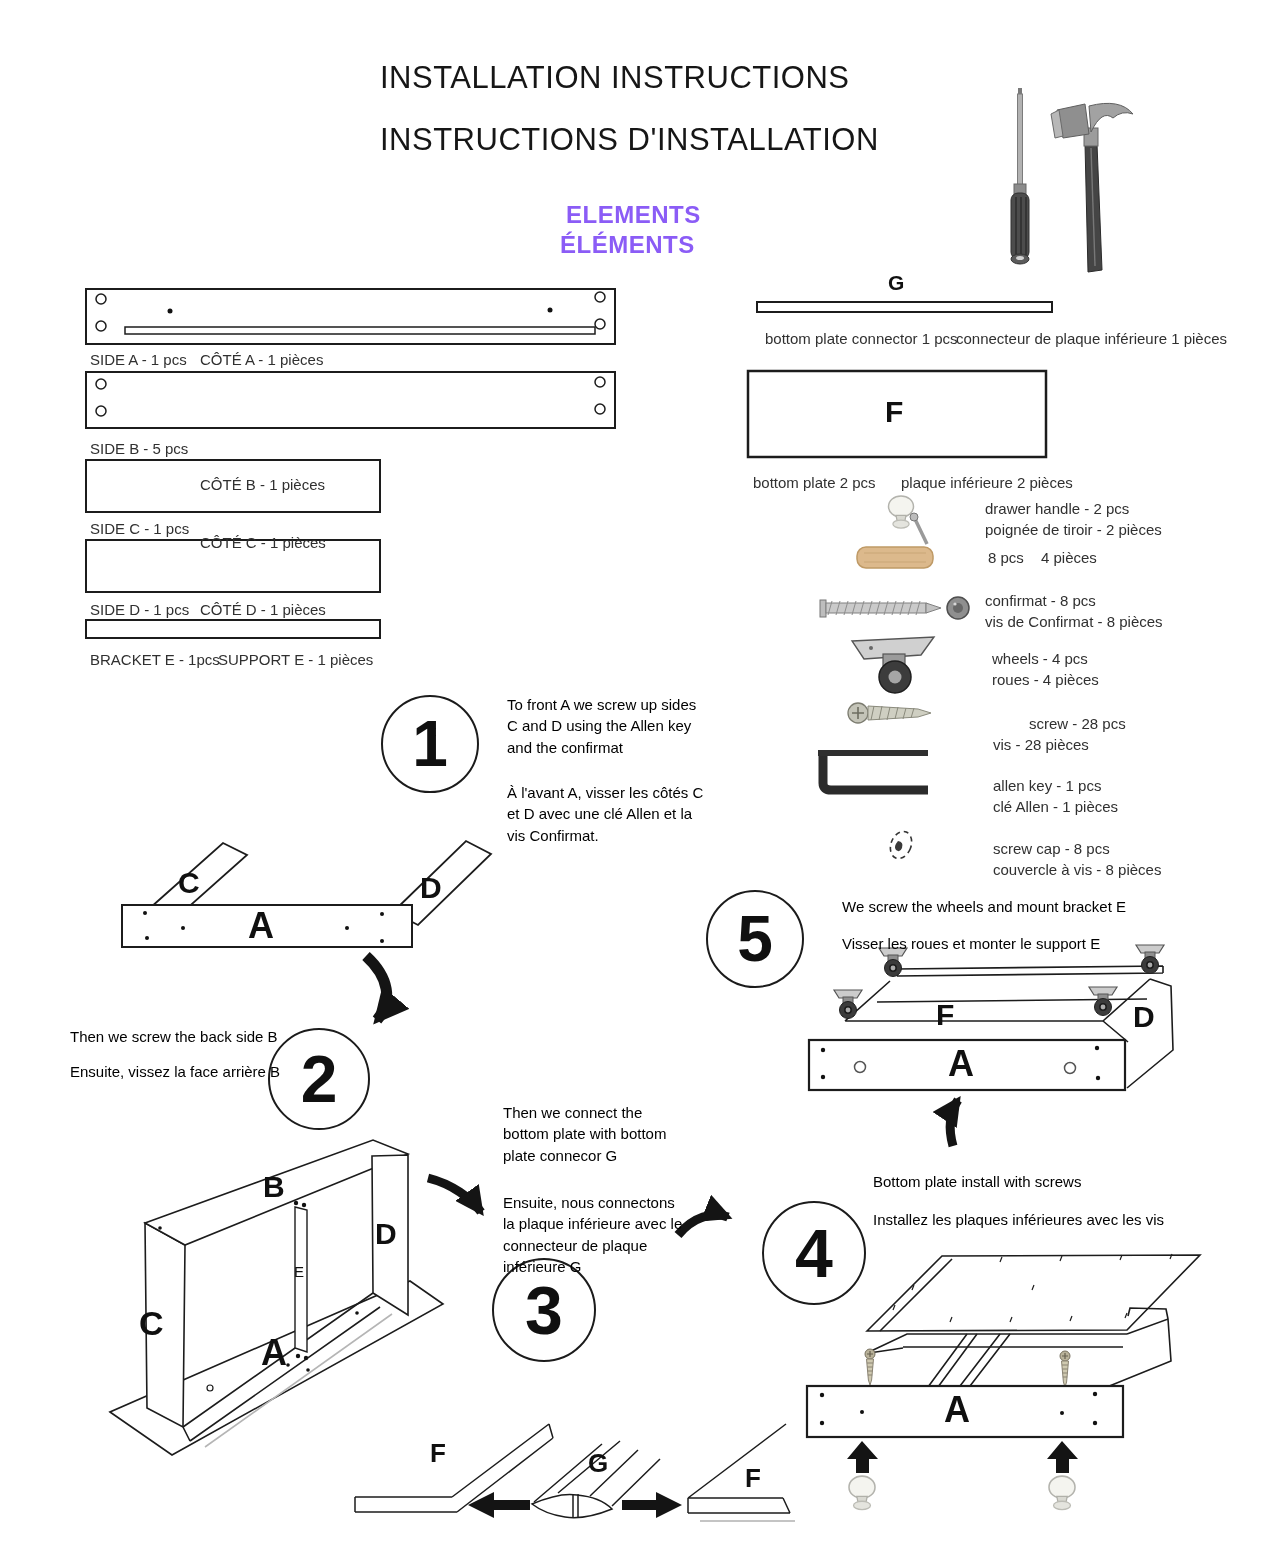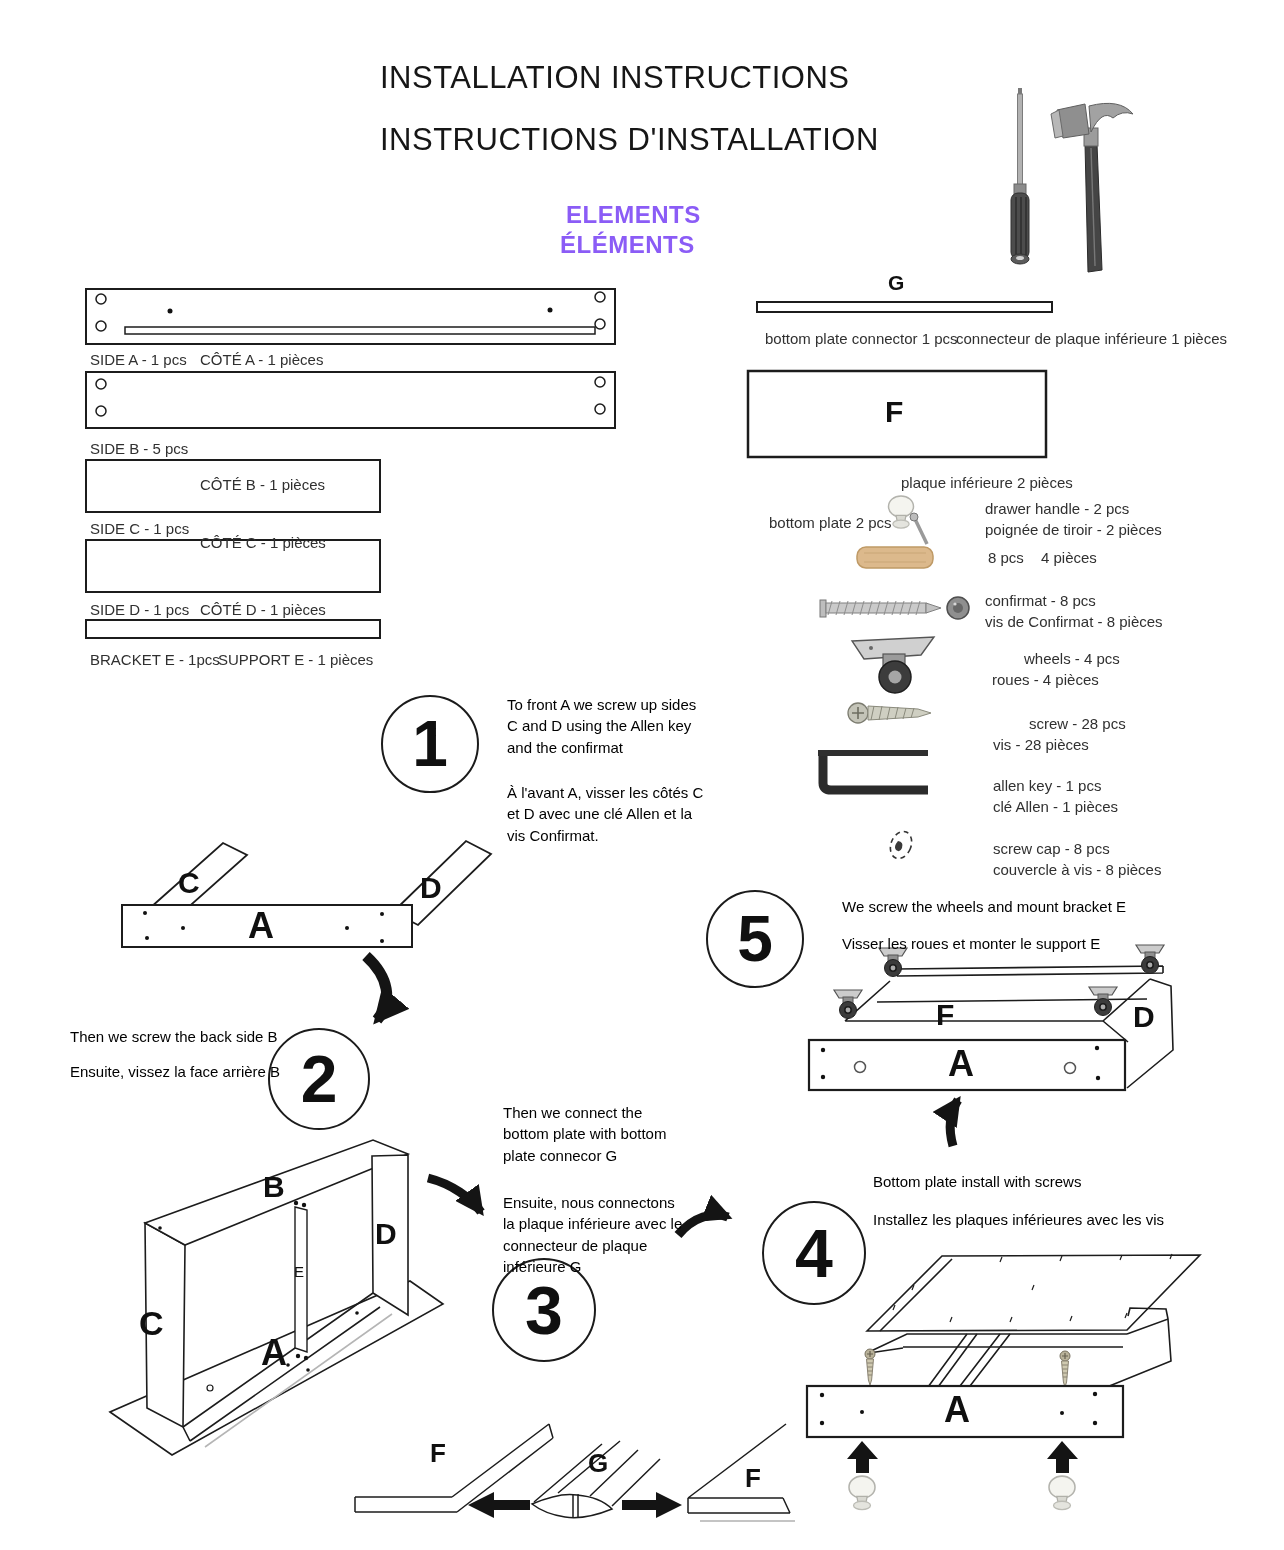--- a/index.html
+++ b/index.html
@@ -224,30 +224,30 @@
 <div class="abs lbl" style="left:200px;top:534px;">CÔTÉ C - 1 pièces</div>
 <div class="abs lbl" style="left:90px;top:601px;">SIDE D - 1 pcs</div>
 <div class="abs lbl" style="left:200px;top:601px;">CÔTÉ D - 1 pièces</div>
 <div class="abs lbl" style="left:90px;top:651px;">BRACKET  E - 1pcs</div>
 <div class="abs lbl" style="left:218px;top:651px;">SUPPORT E - 1 pièces</div>
 
 <div class="abs dl" style="left:888px;top:272px;font-size:21px;">G</div>
 <div class="abs lbl" style="left:765px;top:330px;">bottom plate connector 1 pcs</div>
 <div class="abs lbl" style="left:956px;top:330px;">connecteur de plaque inférieure 1 pièces</div>
 <div class="abs dl" style="left:885px;top:397px;font-size:30px;">F</div>
-<div class="abs lbl" style="left:769px;top:474px;margin-top:40px;">bottom plate 2 pcs</div>
+<div class="abs lbl" style="left:753px;top:474px;">bottom plate 2 pcs</div>
 <div class="abs lbl" style="left:901px;top:474px;">plaque inférieure 2 pièces</div>
 
 <div class="abs lbl" style="left:985px;top:500px;">drawer handle - 2 pcs</div>
 <div class="abs lbl" style="left:985px;top:521px;">poignée de tiroir -  2 pièces</div>
 <div class="abs lbl" style="left:988px;top:549px;">8 pcs</div>
 <div class="abs lbl" style="left:1041px;top:549px;">4 pièces</div>
 <div class="abs lbl" style="left:985px;top:592px;">confirmat - 8 pcs</div>
 <div class="abs lbl" style="left:985px;top:613px;">vis de Confirmat - 8 pièces</div>
-<div class="abs lbl" style="left:992px;top:650px;margin-left:32px;">wheels - 4 pcs</div>
+<div class="abs lbl" style="left:992px;top:650px;">wheels - 4 pcs</div>
 <div class="abs lbl" style="left:992px;top:671px;">roues - 4 pièces</div>
 <div class="abs lbl" style="left:993px;top:715px;margin-left:36px;">screw - 28 pcs</div>
 <div class="abs lbl" style="left:993px;top:736px;">vis - 28 pièces</div>
 <div class="abs lbl" style="left:993px;top:777px;">allen key - 1 pcs</div>
 <div class="abs lbl" style="left:993px;top:798px;">clé Allen - 1 pièces</div>
 <div class="abs lbl" style="left:993px;top:840px;">screw cap - 8 pcs</div>
 <div class="abs lbl" style="left:993px;top:861px;">couvercle à vis - 8 pièces</div>
 
 <div class="stepnum" style="left:381px;top:695px;width:94px;height:94px;font-size:64px;">1</div>
 <div class="stepnum" style="left:268px;top:1028px;width:98px;height:98px;font-size:66px;">2</div>

